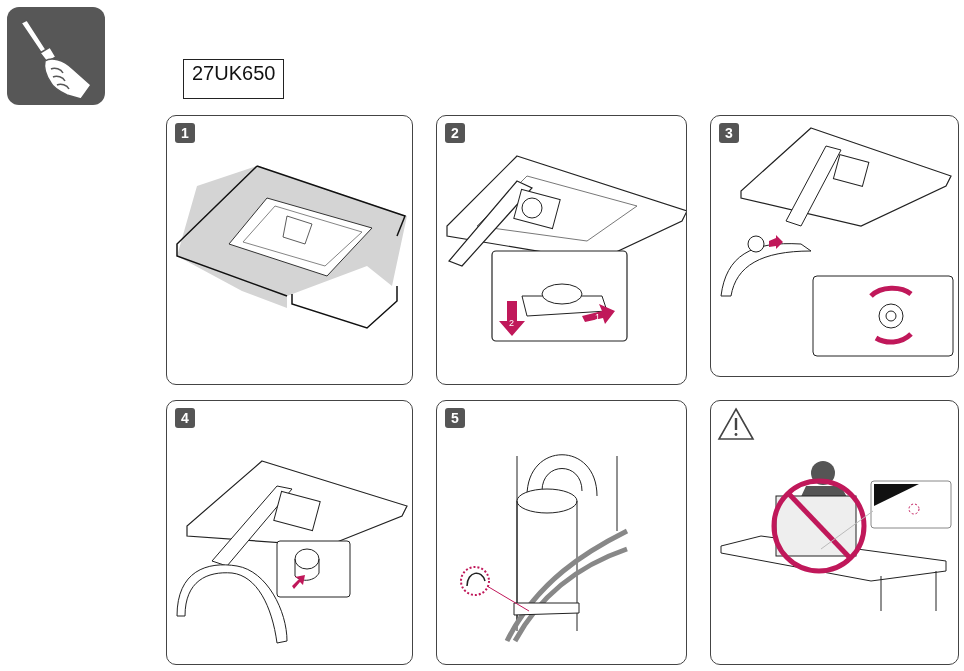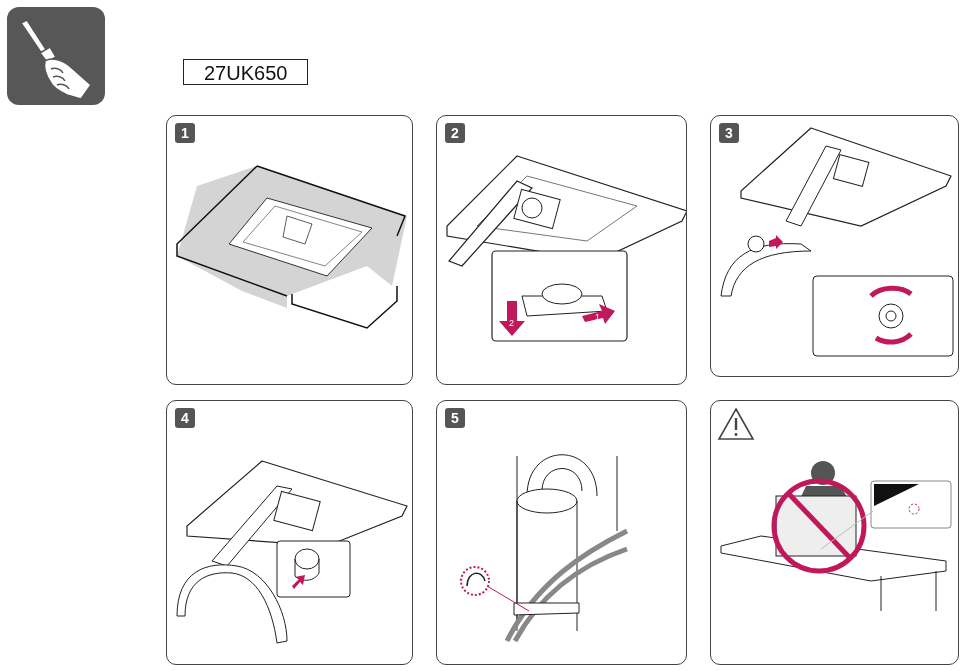--- a/index.html
+++ b/index.html
@@ -1,19 +1,19 @@
 <!DOCTYPE html>
 <html><head>
 <meta charset="utf-8">
 <style>
   html, body { margin:0; padding:0; background:#ffffff; }
   body { width:964px; height:671px; position:relative; overflow:hidden; font-family:"Liberation Sans", sans-serif; }
   .tool-icon { position:absolute; left:7px; top:7px; width:98px; height:98px; background:#575757; border-radius:12px; }
   .tool-icon svg { width:98px; height:98px; display:block; }
-  .model-label { position:absolute; left:183px; top:59px; height:26px; padding:0 20px; border:1px solid #222; font-size:20px; line-height:26px; color:#111; box-sizing:border-box; }
+  .model-label { position:absolute; left:183px; top:59px; height:40px; padding:0 8px; border:1px solid #222; font-size:20px; line-height:26px; color:#111; box-sizing:border-box; }
   .panel { position:absolute; border:1.5px solid #444; border-radius:10px; box-sizing:border-box; background:#fff; overflow:hidden; }
   .panel svg.art { position:absolute; left:0; top:0; }
   .badge { position:absolute; left:8px; top:7px; width:20px; height:20px; background:#555555; color:#fff; border-radius:3px; font-size:14px; font-weight:bold; line-height:20px; text-align:center; }
   .warn { position:absolute; left:6px; top:6px; width:38px; height:34px; }
 </style>
 </head>
 <body>
 
 <div class="tool-icon">
   <svg viewBox="0 0 98 98">

